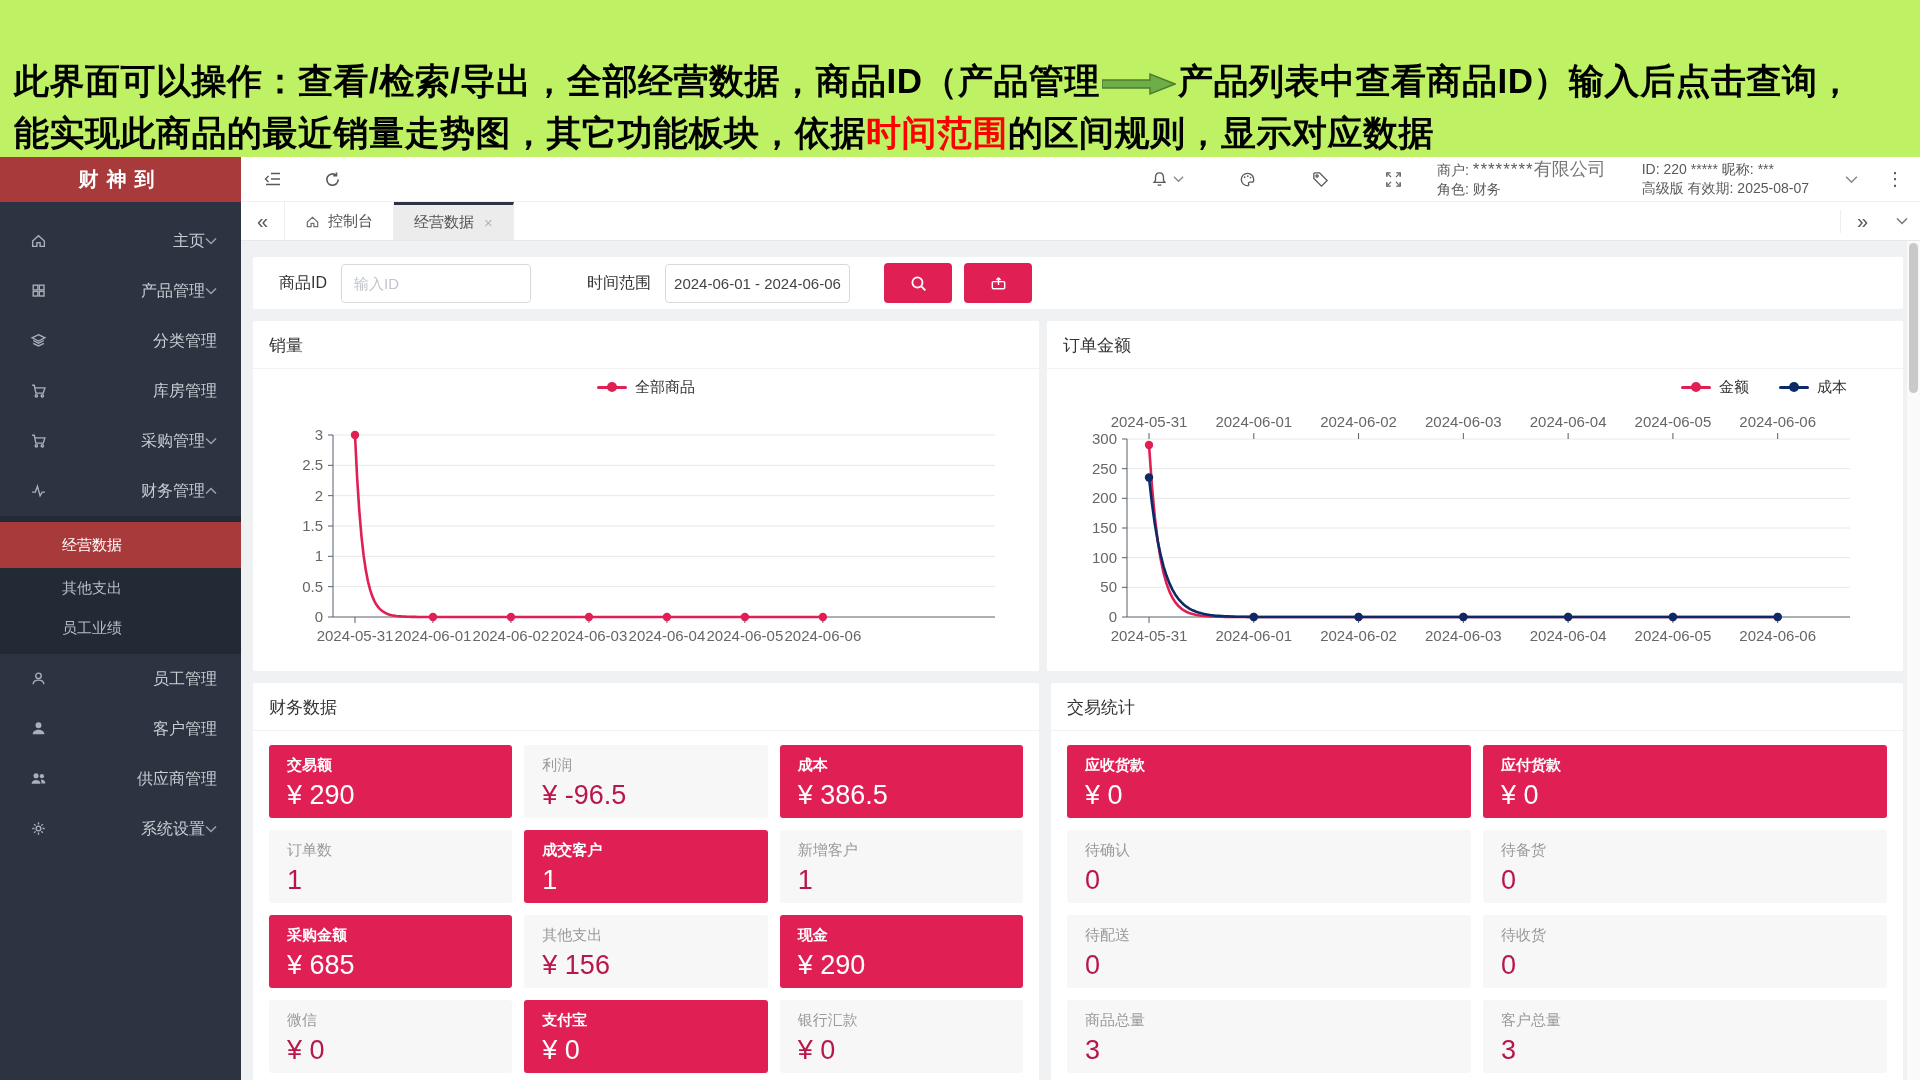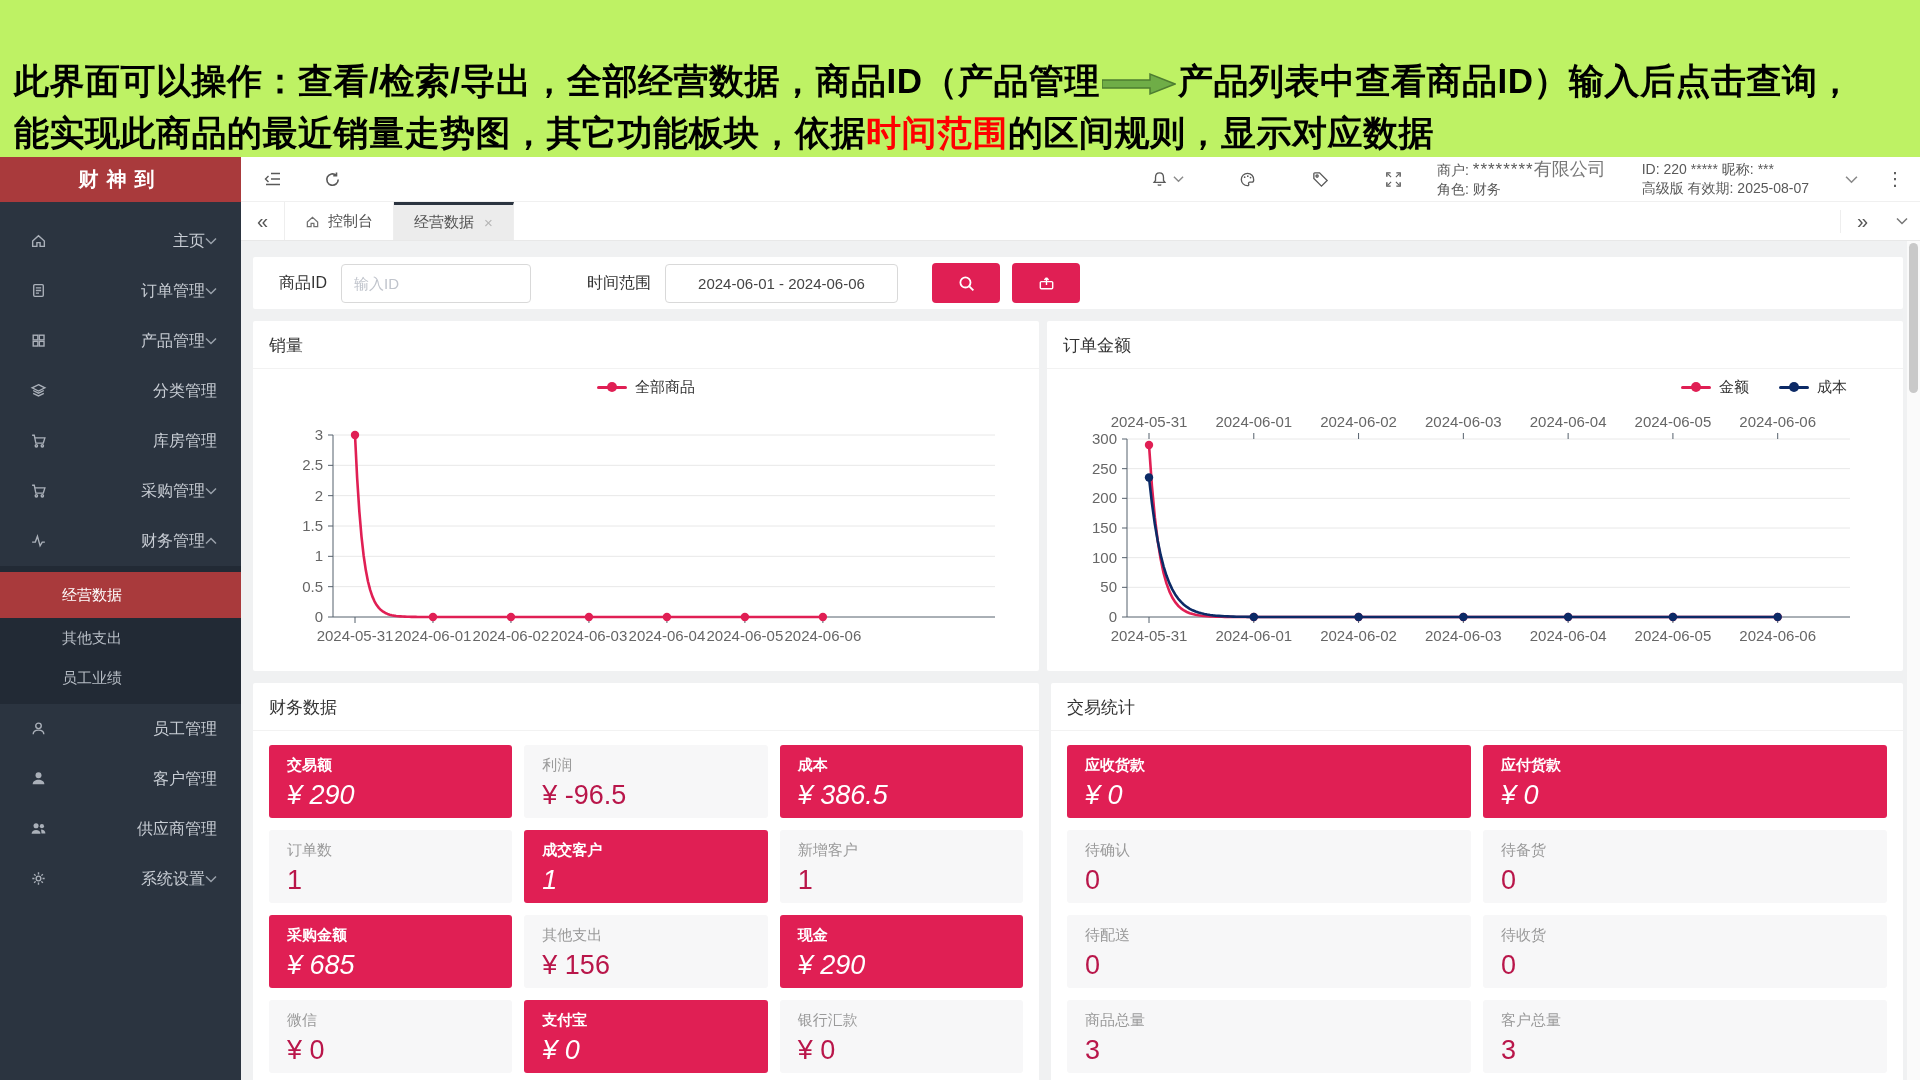--- a/index.html
+++ b/index.html
@@ -57,21 +57,21 @@
   .tab-right .chev-dn { width:36px; display:flex; align-items:center; justify-content:center; color:#777; cursor:pointer; }
 
   
   .content { flex:1; background:#f0f1f2; padding:16px 17px 0 12px; overflow:hidden; position:relative; }
   .panel { background:#fff; border-radius:2px; }
   .filter-panel { height:52px; display:flex; align-items:center; padding:0 26px; margin-bottom:12px; }
   .f-label { font-size:16px; color:#333; margin-right:14px; }
   .f-input { width:190px; height:39px; border:1px solid #d9d9d9; border-radius:4px; padding:16px 12px; font-size:15px; color:#333; outline:none; }
   .f-input::placeholder { color:#c0c4cc; }
   .f-gap { width:56px; }
-  .f-date { width:233px; height:39px; border:1px solid #d9d9d9; border-radius:4px; font-size:15px; color:#444;
+  .f-date { width:185px; height:39px; border:1px solid #d9d9d9; border-radius:4px; font-size:15px; color:#444;
     display:flex; align-items:center; justify-content:center; cursor:pointer; background:#fff; }
   .f-btn { width:68px; height:40px; border:none; border-radius:4px; margin-left:34px; cursor:pointer;
     display:flex; align-items:center; justify-content:center; color:#fff; }
   .f-btn + .f-btn { margin-left:12px; }
 
   .charts-row { display:flex; gap:8px; margin-bottom:12px; }
   .chart-panel { height:350px; }
   .chart-panel.left { width:786px; flex:none; }
   .chart-panel.right { flex:1; }
   .panel-title { font-size:17px; color:#333; padding:13px 16px 11px 16px; border-bottom:1px solid #f2f2f2; }
@@ -88,21 +88,21 @@
   .cards-panel.left { width:786px; flex:none; }
   .cards-panel.right { flex:1; }
   .cards-grid { display:grid; gap:12px; padding:14px 16px; }
   .cards-grid.cols3 { grid-template-columns:repeat(3,1fr); }
   .cards-grid.cols2 { grid-template-columns:repeat(2,1fr); }
   .card { background:#f7f7f8; border-radius:3px; height:73px; padding:11px 18px 0 18px; }
   .card .c-label { font-size:15px; color:#9a9a9a; }
   .card .c-value { font-size:27px; color:#b9164a; margin-top:5px; }
   .card.pink { background:#e01f54; }
   .card.pink .c-label { color:#fff; font-weight:bold; }
-  .card.pink .c-value { color:#fff;font-style:italic; }
+  .card.pink .c-value { color:#fff; }
 
   
   .scrollbar { position:absolute; right:0; top:0; width:13px; height:100%; background:#fafafa; }
   .scroll-thumb { position:absolute; top:2px; left:2px; width:9px; height:150px; background:#c9c9c9; border-radius:5px; }
 
   svg.chart { display:block; }
 </style>
 </head>
 <body>
 
@@ -118,34 +118,20 @@
   <aside class="sidebar">
     <div class="logo">财神到</div>
     <nav class="menu" id="sidebar-menu">
         <div class="m-item">
           <span class="mi-ic">
             <svg width="17" height="17" viewBox="0 0 16 16" fill="none" stroke="#aab0b9" stroke-width="1.3">
               <path d="M2.5 8.5 L8 3.5 L13.5 8.5 V13.5 H9.5 V10 H6.5 V13.5 H2.5 Z"></path>
             </svg>
           </span>
           <span class="mi-label">主页</span>
-          <span class="mi-chev">
-            <svg width="12" height="8" viewBox="0 0 12 8" fill="none" stroke="#9aa1aa" stroke-width="1.5">
-              <polyline points="1,1.5 6,6.5 11,1.5"></polyline>
-            </svg>
-          </span>
-        </div>
-        <div class="m-item">
-          <span class="mi-ic">
-            <svg width="17" height="17" viewBox="0 0 16 16" fill="none" stroke="#aab0b9" stroke-width="1.3">
-              <rect x="3.5" y="2.5" width="9" height="11" rx="1"></rect>
-              <path d="M5.5 5.5 H10.5 M5.5 8 H10.5 M5.5 10.5 H8.5"></path>
-            </svg>
-          </span>
-          <span class="mi-label">订单管理</span>
           <span class="mi-chev">
             <svg width="12" height="8" viewBox="0 0 12 8" fill="none" stroke="#9aa1aa" stroke-width="1.5">
               <polyline points="1,1.5 6,6.5 11,1.5"></polyline>
             </svg>
           </span>
         </div>
         <div class="m-item">
           <span class="mi-ic">
             <svg width="17" height="17" viewBox="0 0 16 16" fill="none" stroke="#aab0b9" stroke-width="1.3">
               <rect x="3" y="3" width="4.4" height="4.4"></rect>

